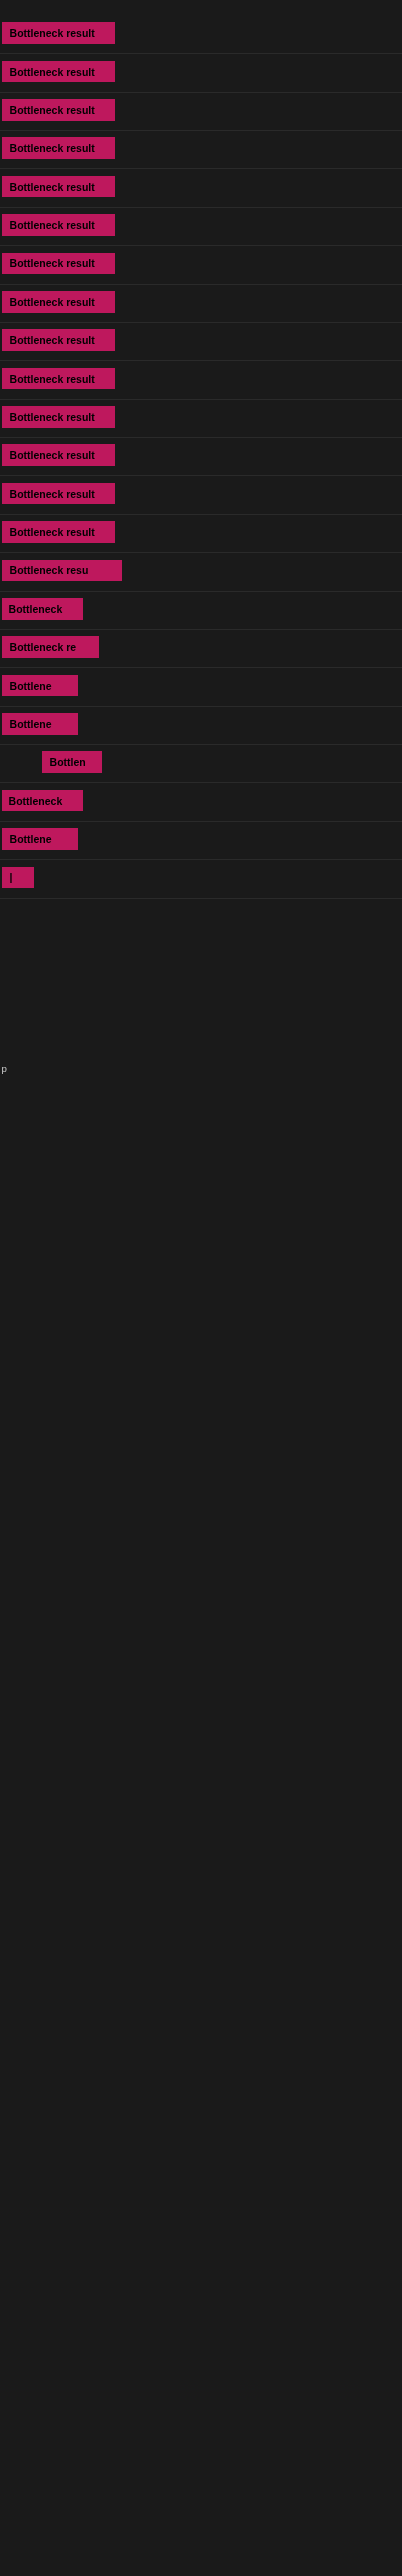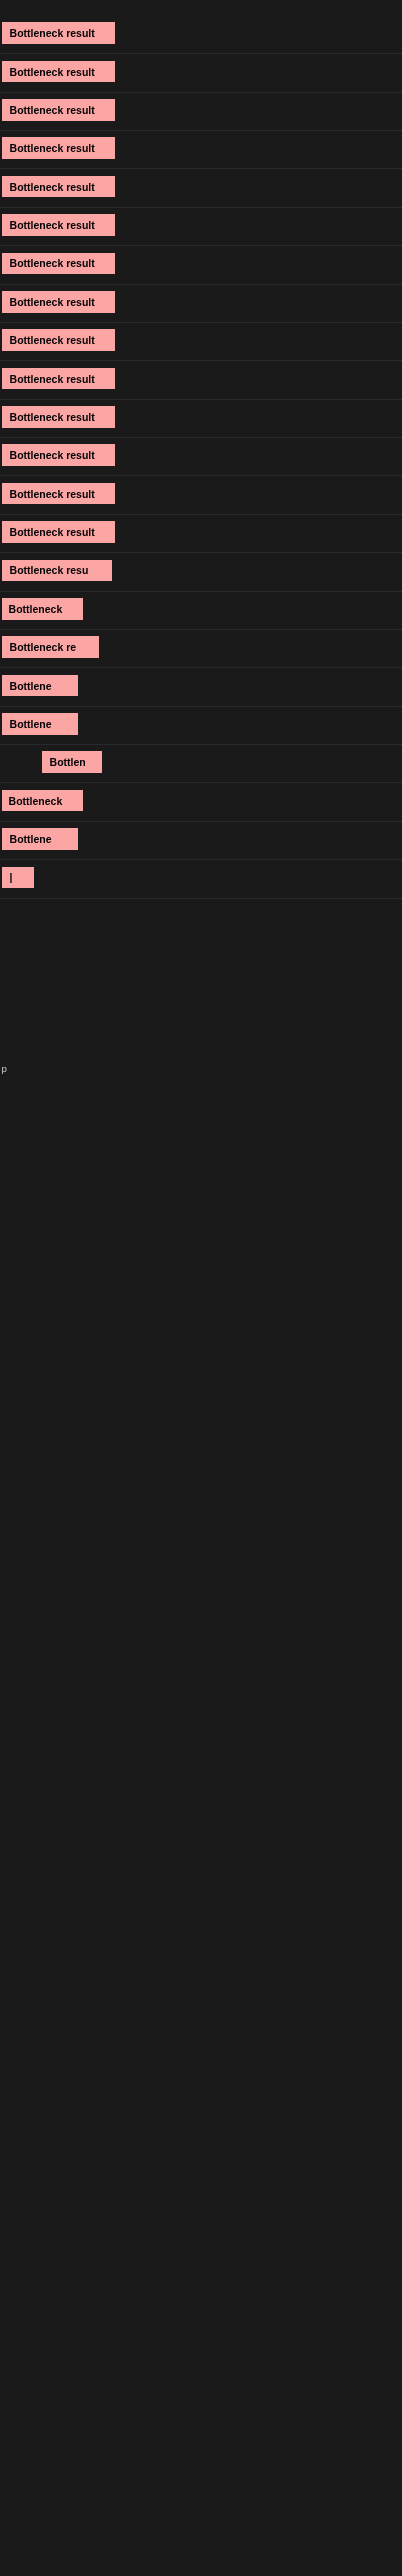--- a/index.html
+++ b/index.html
@@ -18,42 +18,42 @@
 
     .site-title {
       text-align: center;
       color: #cccccc;
       font-size: 13px;
       padding: 6.4px 0;
       background-color: #1a1a1a;
     }
 
     .bottleneck-badge {
-      background-color: #fca5a5;
+      background-color: #be185d;
       color: #000000;
       font-size: 10.5px;
       font-weight: bold;
       padding: 4.8px 8px;
       display: inline-block;
       white-space: nowrap;
       overflow: hidden;
     }
 
     .items-container {
       padding: 3.2px 0;
     }
 
     .row {
       padding: 6.4px 1.6px;
       border-bottom: 0.8px solid #2a2a2a;
     }
 
     
     .badge-full { width: 113px; }
-    .badge-w3 { width: 110px; }
+    .badge-w3 { width: 120px; }
     .badge-w4 { width: 97px; }
     .badge-w5 { width: 81px; padding-left: 7px; }
     .badge-w6 { width: 76px; }
     .badge-w7 { width: 60px; margin-left: 40px; }
     .badge-w8 { width: 52px; }
     .badge-w9 { width: 44px; }
     .badge-w11 { width: 32px; }
 
     .page-bottom {
       height: 483px;

